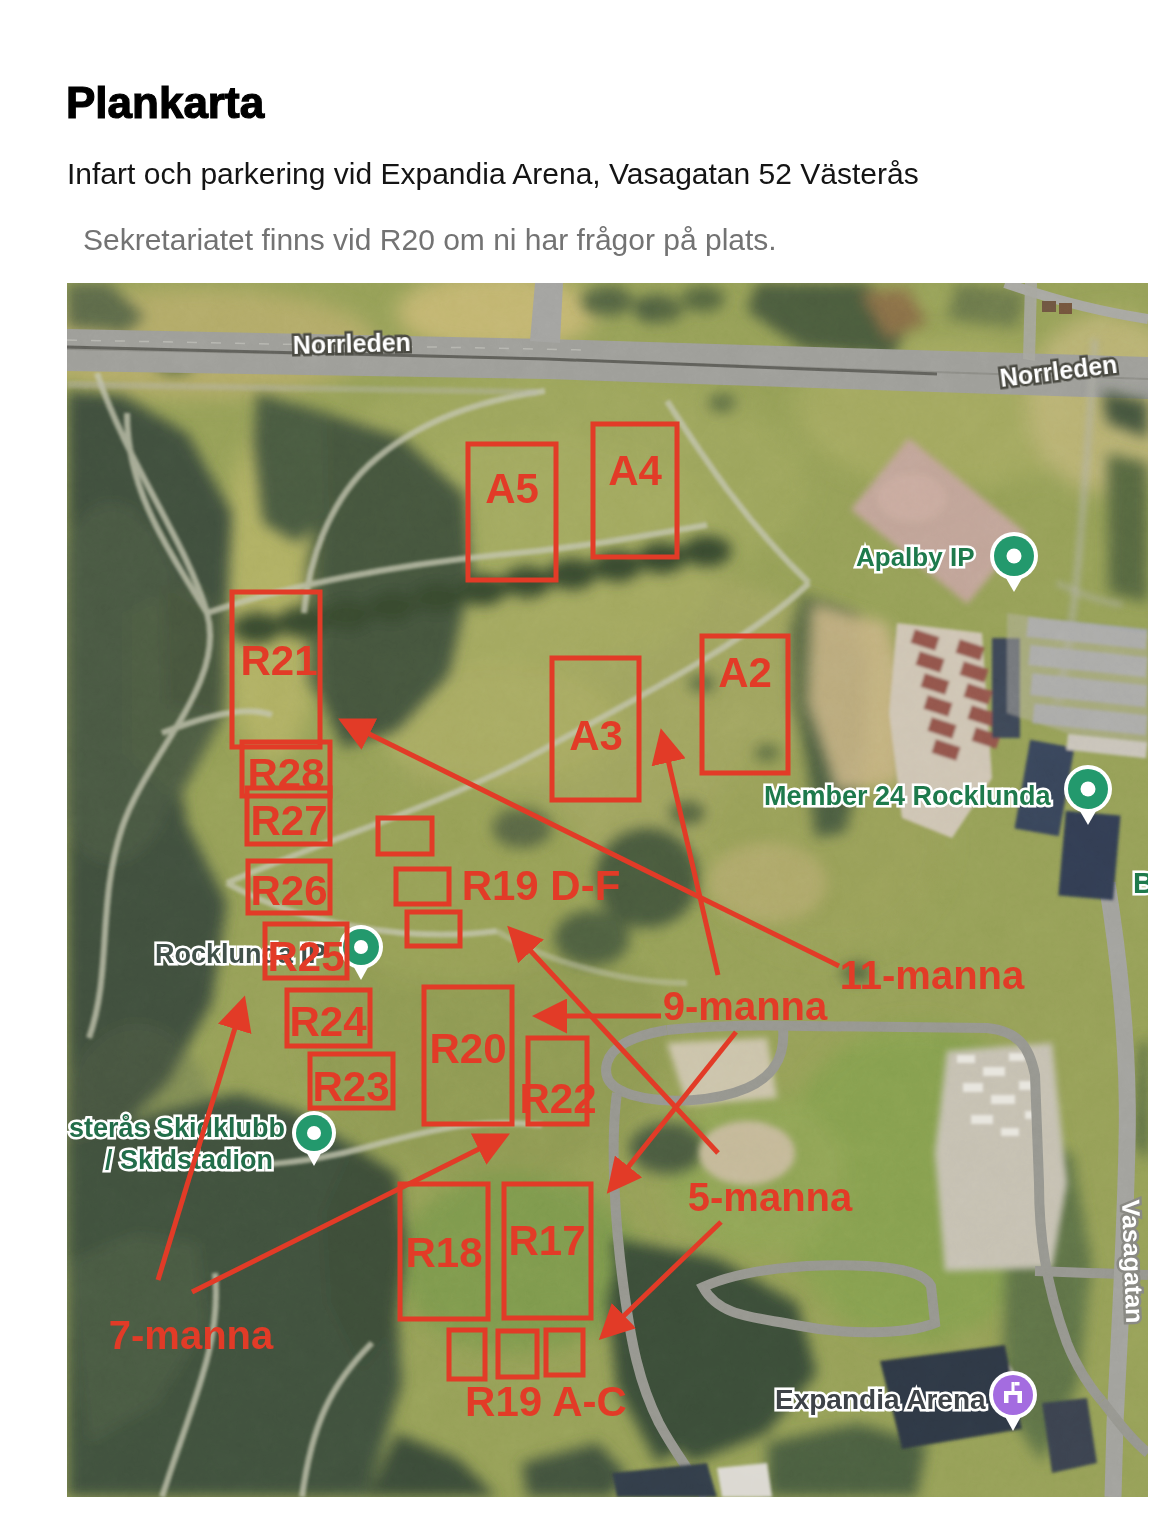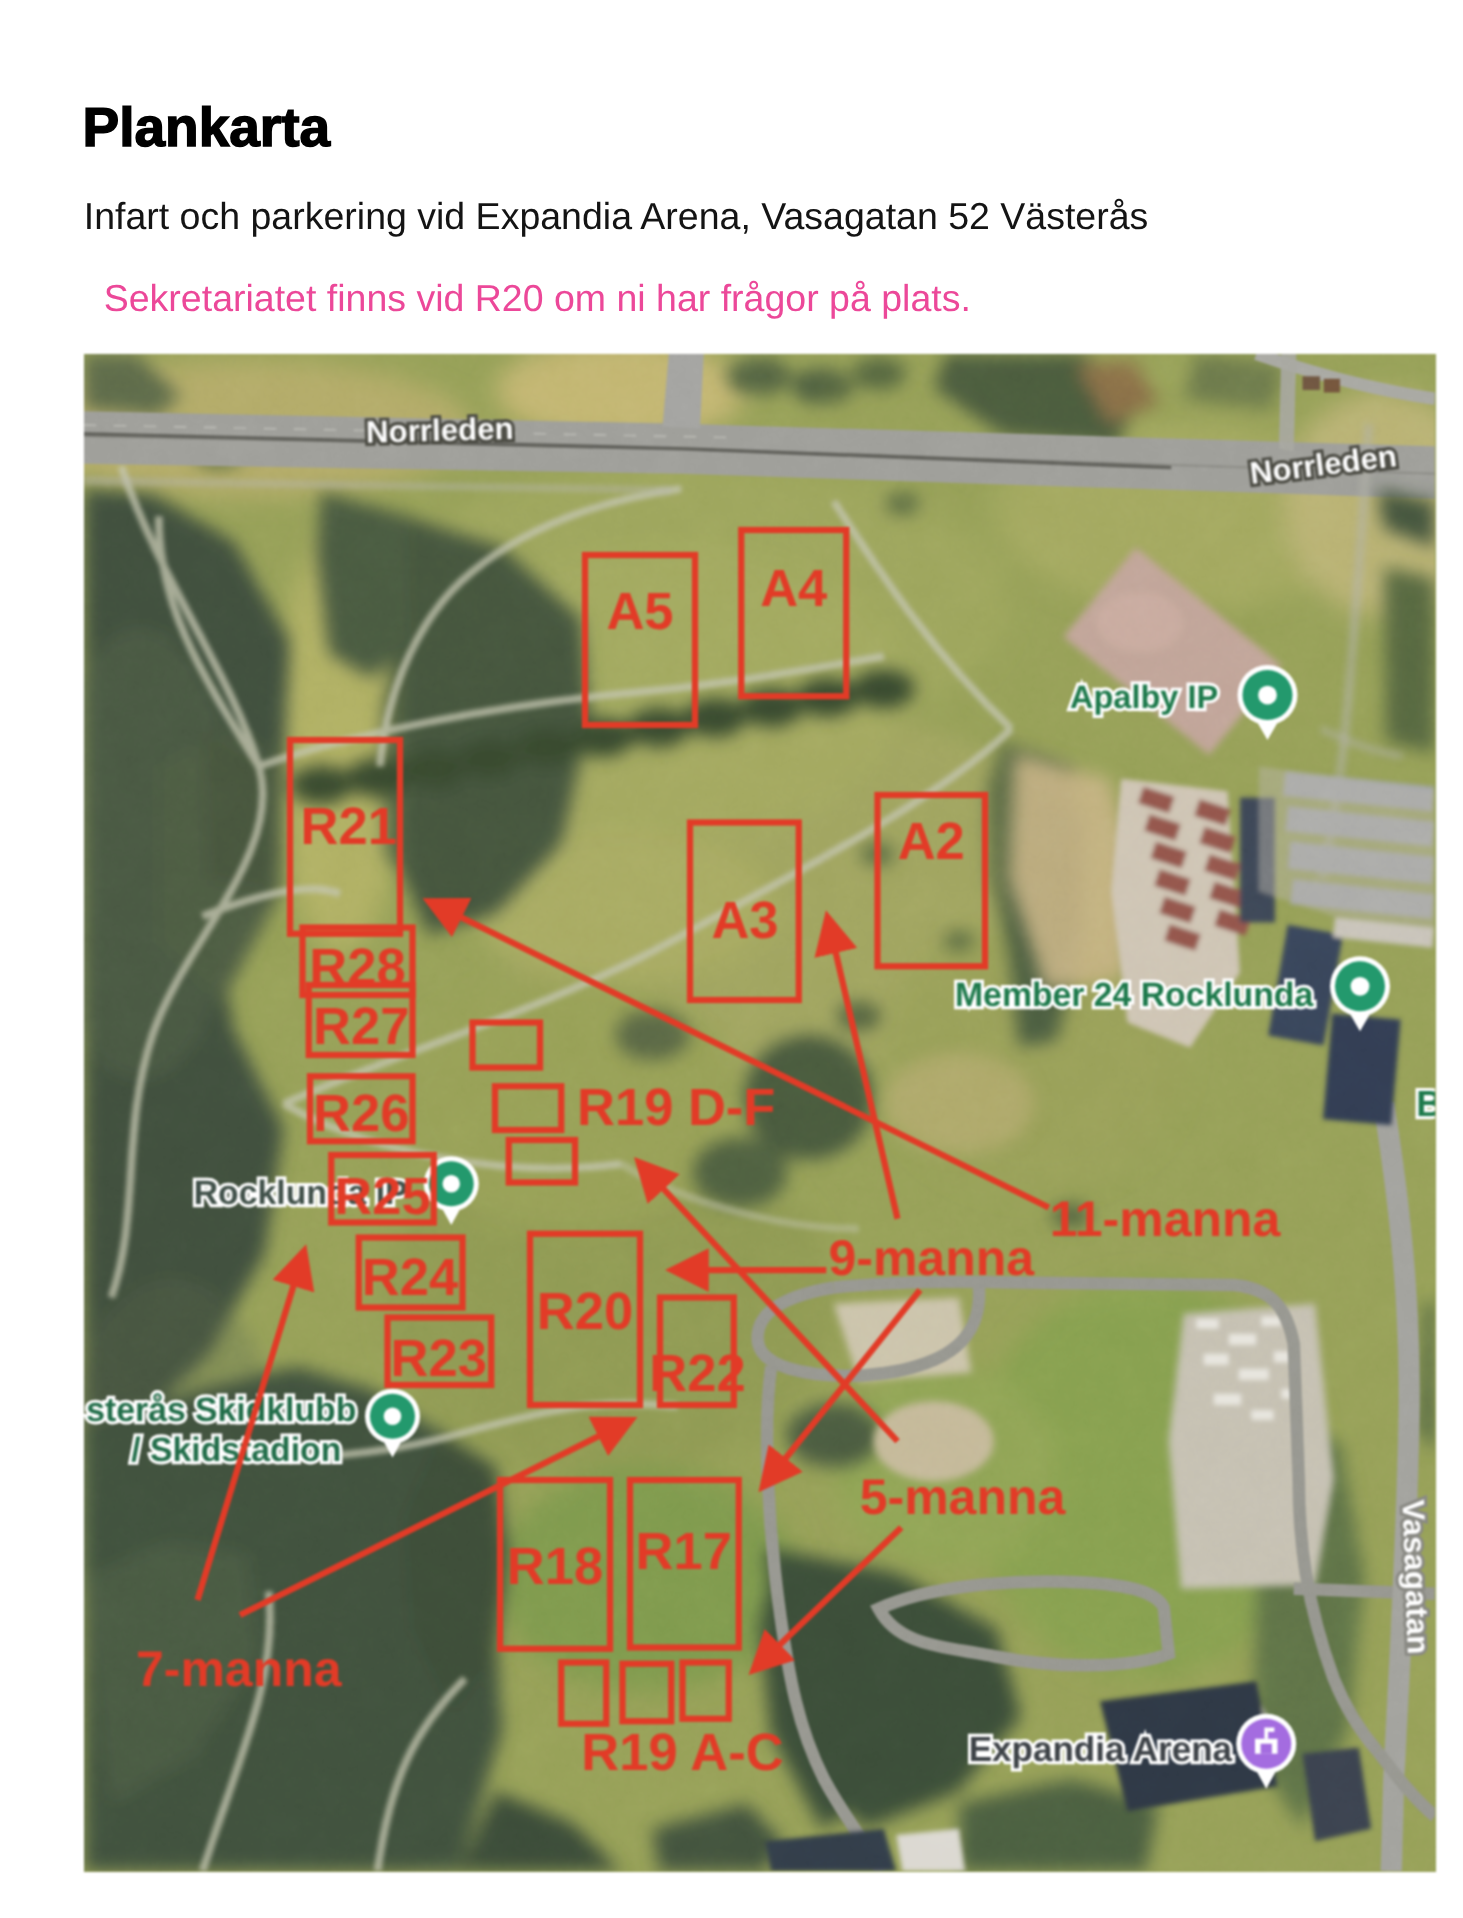--- a/index.html
+++ b/index.html
@@ -1,21 +1,21 @@
 <!DOCTYPE html>
 <html><head>
 <meta charset="utf-8">
 <style>
   html,body{margin:0;padding:0;background:#fff;}
   .page{position:relative;width:1157px;height:1534px;background:#fff;overflow:hidden;
         font-family:"Liberation Sans",sans-serif;}
   .title{position:absolute;left:66px;top:78px;font-size:44px;font-weight:700;color:#000;
          letter-spacing:0px;-webkit-text-stroke:1.2px #000;}
   .l1{position:absolute;left:67px;top:157px;font-size:30px;color:#141414;}
-  .l2{position:absolute;left:83px;top:223px;font-size:30px;color:#ec4899;}
+  .l2{position:absolute;left:83px;top:223px;font-size:30px;color:#737373;}
   .map{position:absolute;left:67px;top:283px;width:1081px;height:1214px;filter:blur(0.7px);}
 </style>
 </head>
 <body>
 <div class="page">
   <div class="title">Plankarta</div>
   <div class="l1">Infart och parkering vid Expandia Arena, Vasagatan 52 Västerås</div>
   <div class="l2">Sekretariatet finns vid R20 om ni har frågor på plats.</div>
   <svg class="map" viewBox="0 0 1081 1214" preserveAspectRatio="none">
     <defs>

